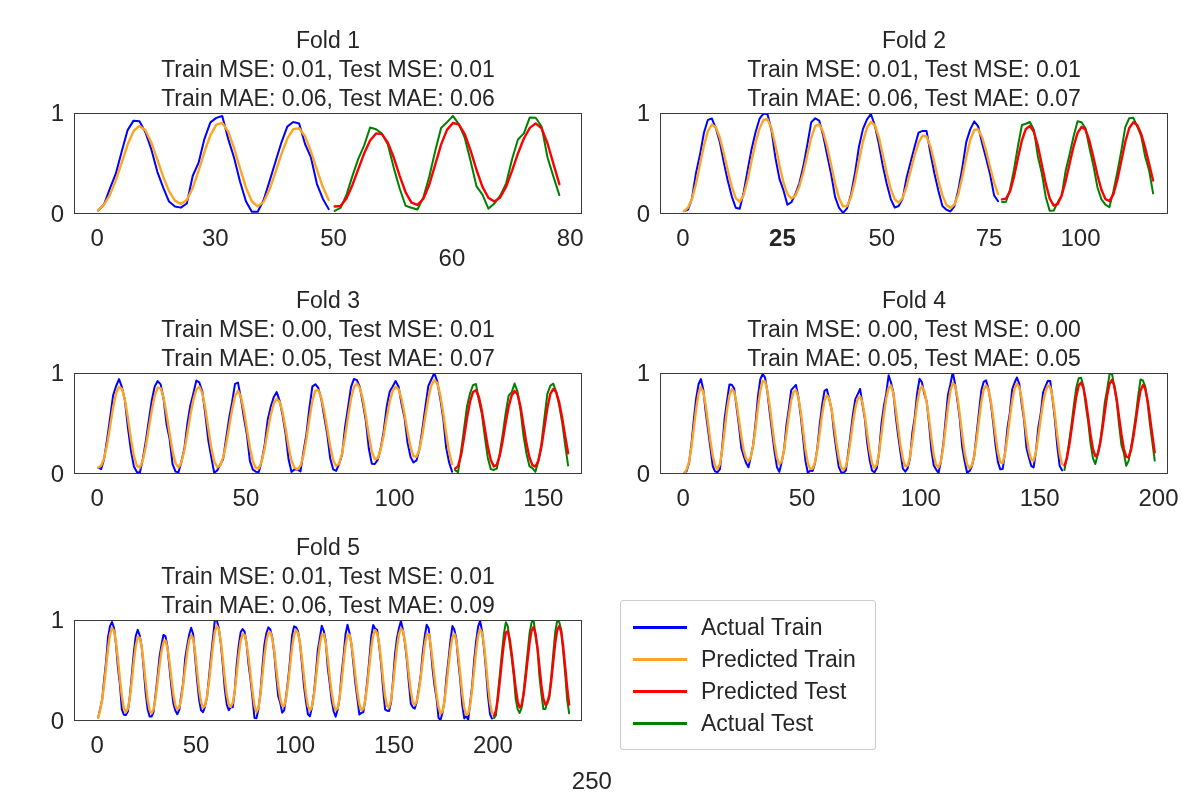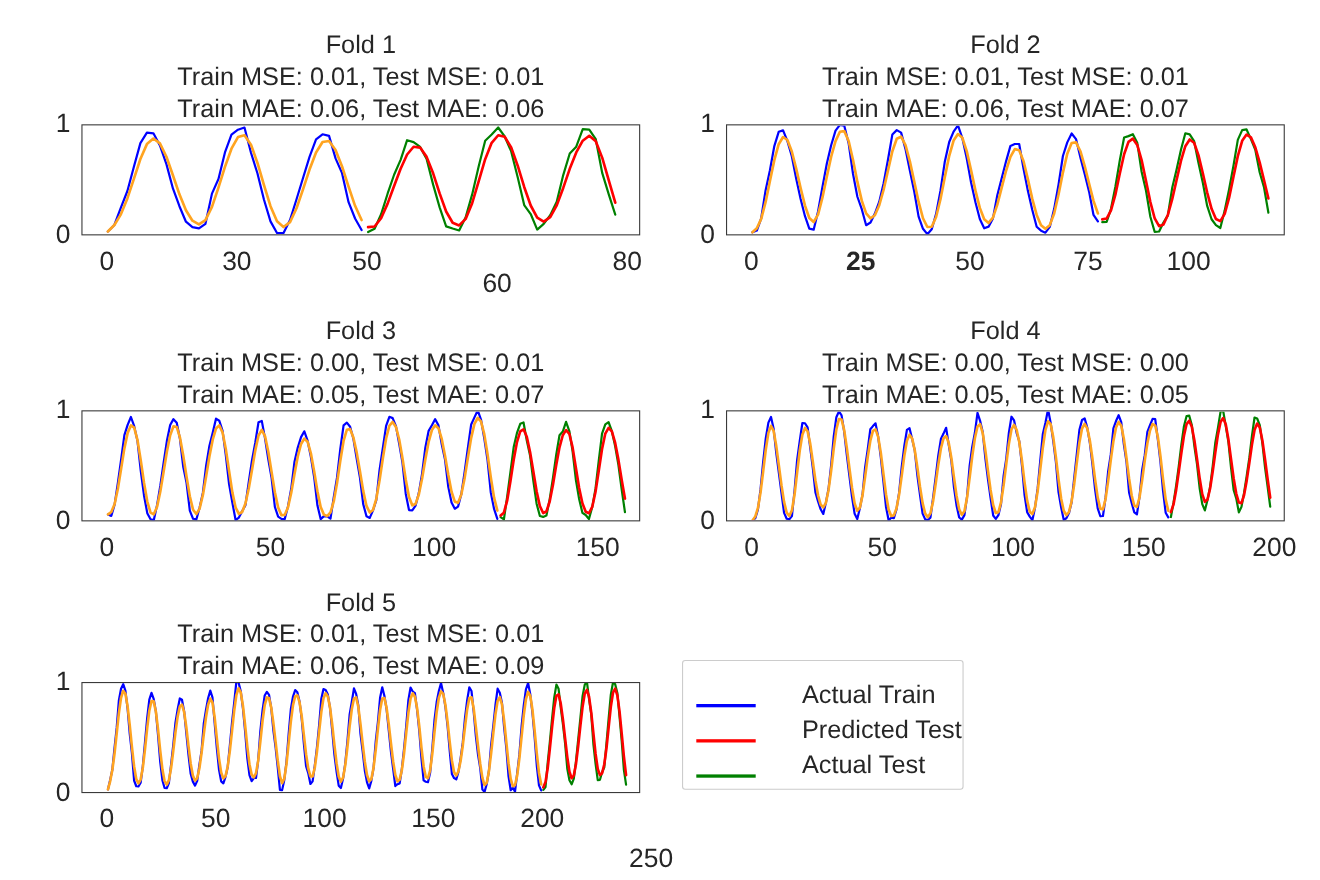--- a/index.html
+++ b/index.html
@@ -57,23 +57,22 @@
   .legend-box {
     position: absolute;
     box-sizing: border-box;
     border: 1px solid #cccccc;
     border-radius: 3px;
     background: #ffffff;
     padding: 10px 14px 10px 12px;
   }
   .legend-row {
     display: flex;
-    align-items: flex-end;
+    align-items: center;
     height: 32px;
-    gap: 28px;
   }
   .legend-swatch {
     width: 54px;
     height: 0px;
     border-top-width: 3px;
     border-top-style: solid;
     margin-right: 14px;
     flex: 0 0 auto;
   }
   .legend-label {
@@ -169,20 +168,24 @@
     <div class="xtick" style="left: 492.947px; top: 733px;">200</div>
     <div class="xtick" style="left: 591.895px; top: 733px; margin-top: 36px;">250</div>
   </div>
 
 <div class="legend-box" id="legend-box" style="left:620px; top:600px; width:256px;">
     <div class="legend-row">
       <span class="legend-swatch" style="border-top-color: rgb(0, 0, 255);"></span>
       <span class="legend-label">Actual Train</span>
     </div>
     <div class="legend-row">
+      <span class="legend-swatch" style="border-top-color: rgb(255, 164, 32);"></span>
+      <span class="legend-label">Predicted Train</span>
+    </div>
+    <div class="legend-row">
       <span class="legend-swatch" style="border-top-color: rgb(255, 0, 0);"></span>
       <span class="legend-label">Predicted Test</span>
     </div>
     <div class="legend-row">
       <span class="legend-swatch" style="border-top-color: rgb(0, 128, 0);"></span>
       <span class="legend-label">Actual Test</span>
     </div>
   </div>
 
 </body></html>

